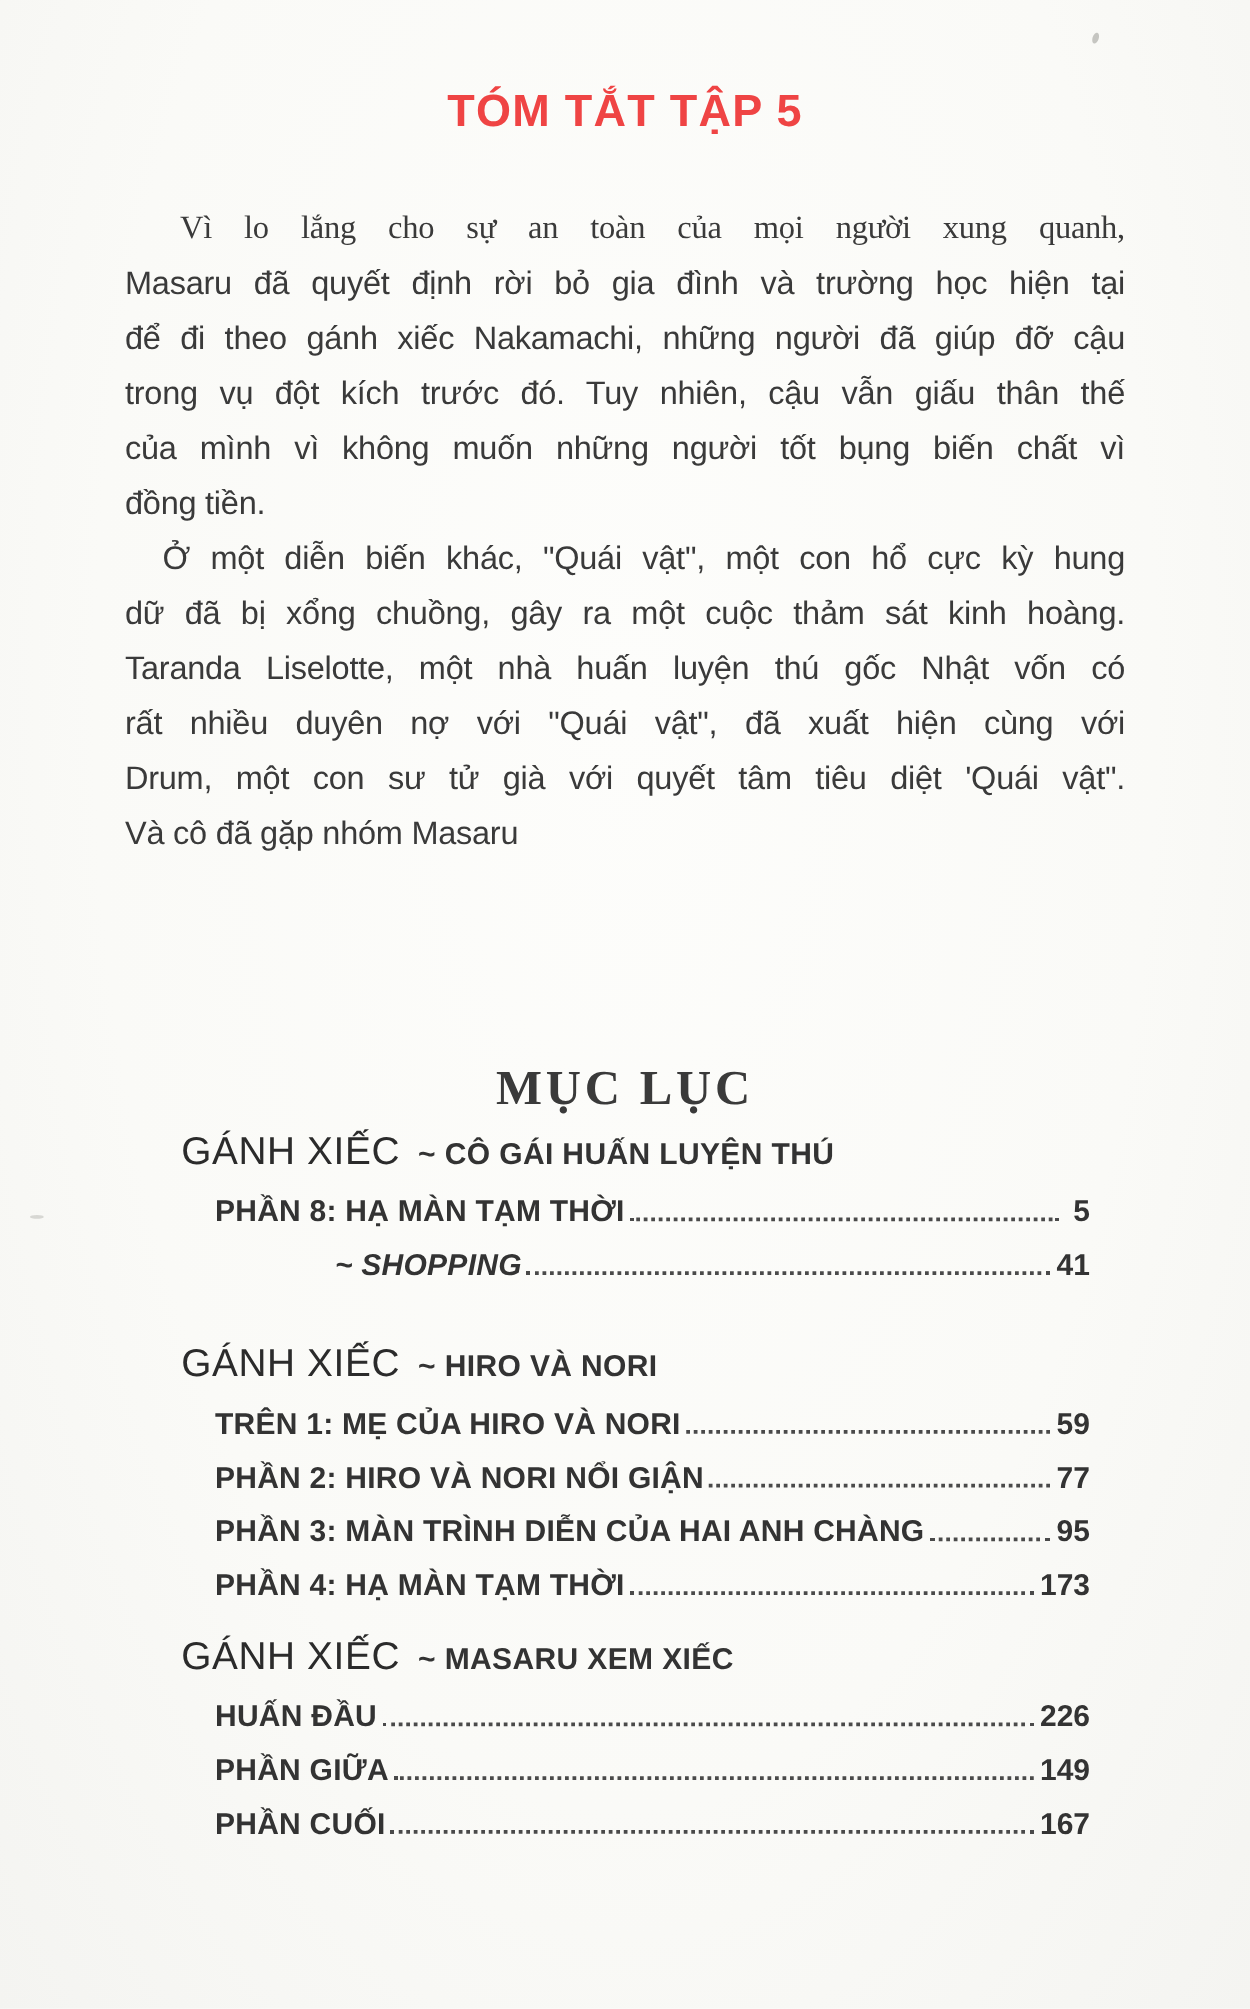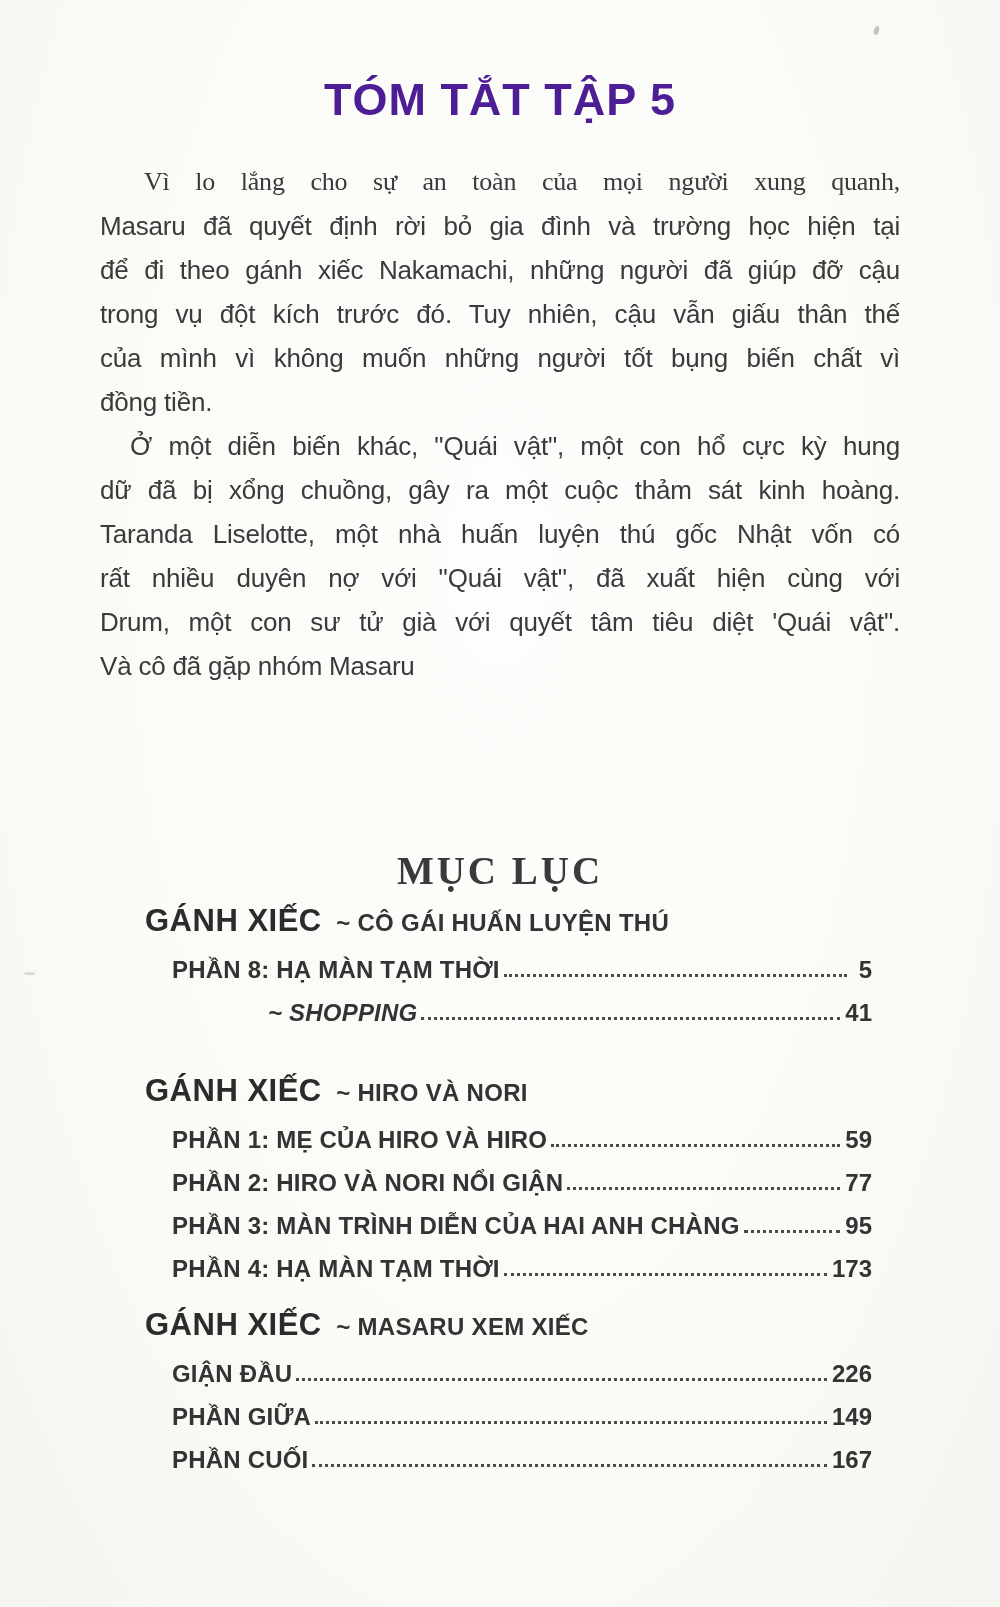--- a/index.html
+++ b/index.html
@@ -5,40 +5,40 @@
   html,body{margin:0;padding:0;}
   body{
     width:1000px;height:1607px;position:relative;overflow:hidden;
     background:radial-gradient(ellipse at 50% 35%, #fdfdfb 0%, #fafaf7 60%, #f4f4f1 100%);
     font-family:"Liberation Sans", sans-serif;
     color:#3c3c3c;
     -webkit-font-smoothing:antialiased;
   }
   .page-title{
     position:absolute;top:44px;left:0;width:100%;
-    text-align:center;font-size:45px;font-weight:700;color:#4c1d95;
+    text-align:center;font-size:36px;font-weight:700;color:#ef4444;
     letter-spacing:1px;
   }
   .summary{
     position:absolute;top:160px;left:100px;right:100px;
     font-size:26px;line-height:44px;color:#3a3a3a;letter-spacing:-0.2px;
   }
   .line{height:44px;white-space:nowrap;}
   .jl{text-align:justify;text-align-last:justify;white-space:normal;}
   .first{padding-left:44px;font-family:Liberation Serif, serif;}
   .first2{padding-left:30px;}
   .end{text-align:center;text-align-last:left;}
   .muc-luc{
     position:absolute;top:816px;left:0;width:100%;
     text-align:center;font-family:"Liberation Serif", serif;
     font-size:39px;font-weight:700;color:#3a3a3a;letter-spacing:3px;
   }
   .toc{position:absolute;top:898px;left:145px;right:128px;color:#333;}
   .sec-head{height:46px;line-height:46px;white-space:nowrap;}
-  .sec-head .main{font-size:31px;font-weight:700;color:#2b2b2b;letter-spacing:0.5px;}
+  .sec-head .main{font-size:31px;font-weight:400;color:#2b2b2b;letter-spacing:0.5px;}
   .sec-head .rest{font-size:24px;font-weight:600;color:#333;margin-left:10px;letter-spacing:0.3px;}
   .sec2{margin-top:38px;}
   .sec3{margin-top:16px;}
   .row{display:flex;align-items:flex-end;height:43px;}
   .elabel{font-size:24px;font-weight:600;line-height:1;padding-bottom:5px;white-space:nowrap;letter-spacing:0.2px;margin-top:20px;}
   .eprefix{font-size:29px;font-weight:700;color:#2b2b2b;line-height:1;padding-bottom:3px;white-space:nowrap;margin-right:9px;}
   .row.plain .elabel{margin-left:27px;}
   .row.shop .elabel{margin-left:123px;font-style:italic;}
   .dots{flex:1;border-bottom:3.2px dotted #4a4a4a;margin:0 2px 10px 4px;min-width:30px;}
   .epage{font-size:24px;font-weight:600;line-height:1;padding-bottom:5px;padding-left:3px;min-width:20px;text-align:right;}
@@ -89,21 +89,21 @@
       <span class="epage">41</span>
     </div>
   </div>
 
   <div class="sec sec2">
     <div class="sec-head">
       <span class="main">GÁNH XIẾC</span>
       <span class="rest">~ HIRO VÀ NORI</span>
     </div>
     <div class="row plain">
-      <span class="elabel">PHẦN 1: MẸ CỦA HIRO VÀ HIRO</span>
+      <span class="elabel">TRÊN 1: MẸ CỦA HIRO VÀ NORI</span>
       <span class="dots"></span>
       <span class="epage">59</span>
     </div>
     <div class="row plain">
       <span class="elabel">PHẦN 2: HIRO VÀ NORI NỔI GIẬN</span>
       <span class="dots"></span>
       <span class="epage">77</span>
     </div>
     <div class="row plain">
       <span class="elabel">PHẦN 3: MÀN TRÌNH DIỄN CỦA HAI ANH CHÀNG</span>
@@ -116,21 +116,21 @@
       <span class="epage">173</span>
     </div>
   </div>
 
   <div class="sec sec3">
     <div class="sec-head">
       <span class="main">GÁNH XIẾC</span>
       <span class="rest">~ MASARU XEM XIẾC</span>
     </div>
     <div class="row plain">
-      <span class="elabel">GIẬN ĐẦU</span>
+      <span class="elabel">HUẤN ĐẦU</span>
       <span class="dots"></span>
       <span class="epage">226</span>
     </div>
     <div class="row plain">
       <span class="elabel">PHẦN GIỮA</span>
       <span class="dots"></span>
       <span class="epage">149</span>
     </div>
     <div class="row plain">
       <span class="elabel">PHẦN CUỐI</span>

